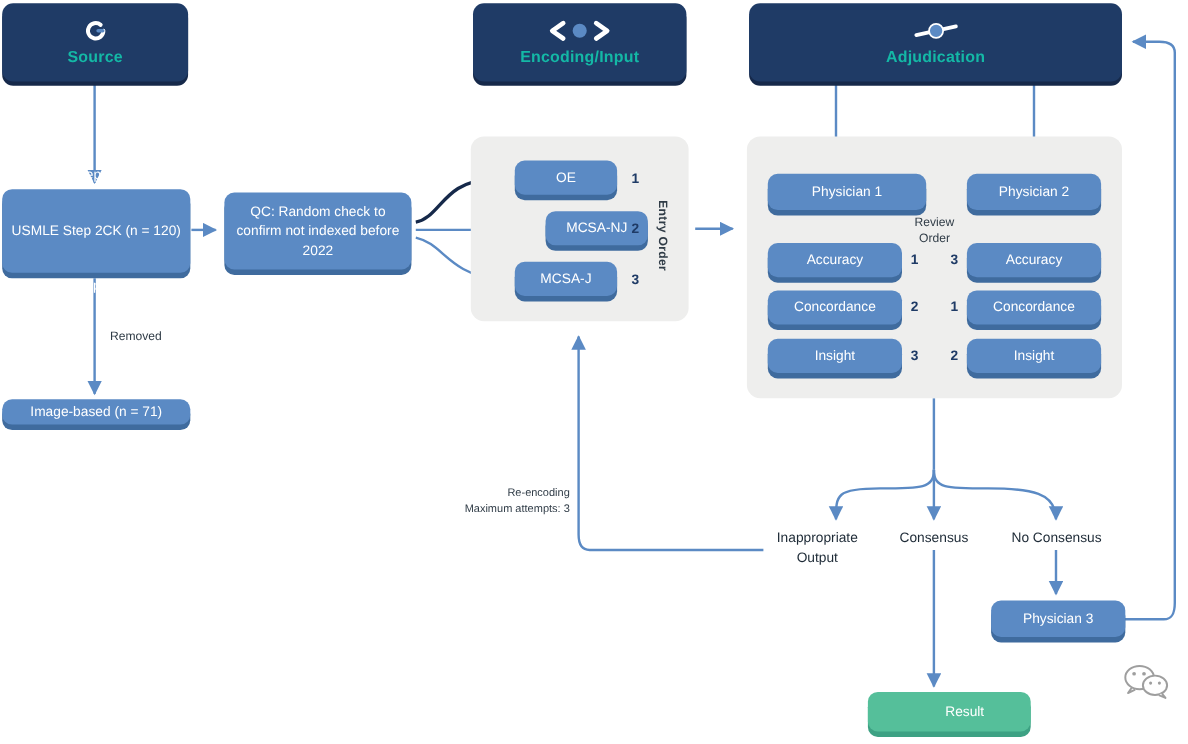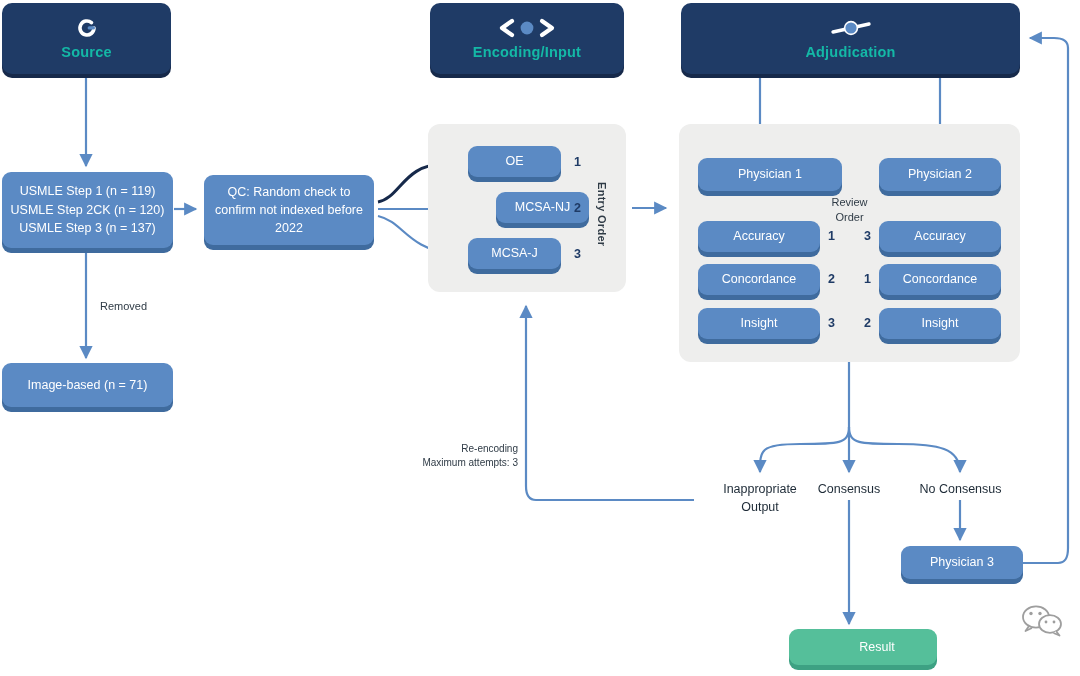--- a/index.html
+++ b/index.html
@@ -132,35 +132,35 @@
   <div class="hdr" style="left:681px;top:3px;width:339px;height:71px;">
     <span class="hicon">
       <svg width="50" height="22" viewBox="0 0 50 22">
         <path d="M7 15 L43 7" stroke="#ffffff" stroke-width="3.4" stroke-linecap="round"></path>
         <circle cx="25" cy="11" r="6.4" fill="#5b8ac4" stroke="#ffffff" stroke-width="1.6"></circle>
       </svg>
     </span>
     <span class="hlabel">Adjudication</span>
   </div>
 
-  <div class="bbox multi" style="left:2px;top:172px;width:171px;height:76px;">
+  <div class="bbox multi" style="left:2px;top:172px;width:171px;height:76px;gap:32px;">
     <span>USMLE Step 1 (n = 119)</span>
     <span>USMLE Step 2CK (n = 120)</span>
     <span>USMLE Step 3 (n = 137)</span>
   </div>
 
   <div class="bbox" style="left:204px;top:175px;width:170px;height:70px;">
     <span>QC: Random check to confirm not indexed before 2022</span>
   </div>
 
   <div class="plabel" style="left:100px;top:299px;width:80px;">
     <span>Removed</span>
   </div>
 
-  <div class="bbox" style="left:2px;top:363px;width:171px;height:44px;">
+  <div class="bbox" style="left:2px;top:363px;width:171px;height:23px;">
     <span>Image-based (n = 71)</span>
   </div>
 
   <div class="panel" style="left:428px;top:124px;width:198px;height:168px;"></div>
 
   <div class="bbox" style="left:468px;top:146px;width:93px;height:31px;">
     <span>OE</span>
   </div>
   <div class="num" style="left:574px;top:155px;">1</div>
 
@@ -213,21 +213,21 @@
   <div class="num" style="left:864px;top:272px;">1</div>
   <div class="bbox" style="left:879px;top:264px;width:122px;height:31px;">
     <span>Concordance</span>
   </div>
 
   <div class="num" style="left:864px;top:316px;">2</div>
   <div class="bbox" style="left:879px;top:308px;width:122px;height:31px;">
     <span>Insight</span>
   </div>
 
-  <div class="outlbl" style="left:690px;top:481px;width:140px;">
+  <div class="outlbl" style="left:673px;top:481px;width:140px;">
     <div>Inappropriate</div>
     <div>Output</div>
   </div>
 
   <div class="outlbl" style="left:799px;top:481px;width:100px;">
     <div>Consensus</div>
   </div>
 
   <div class="outlbl" style="left:903px;top:481px;width:115px;">
     <div>No Consensus</div>

